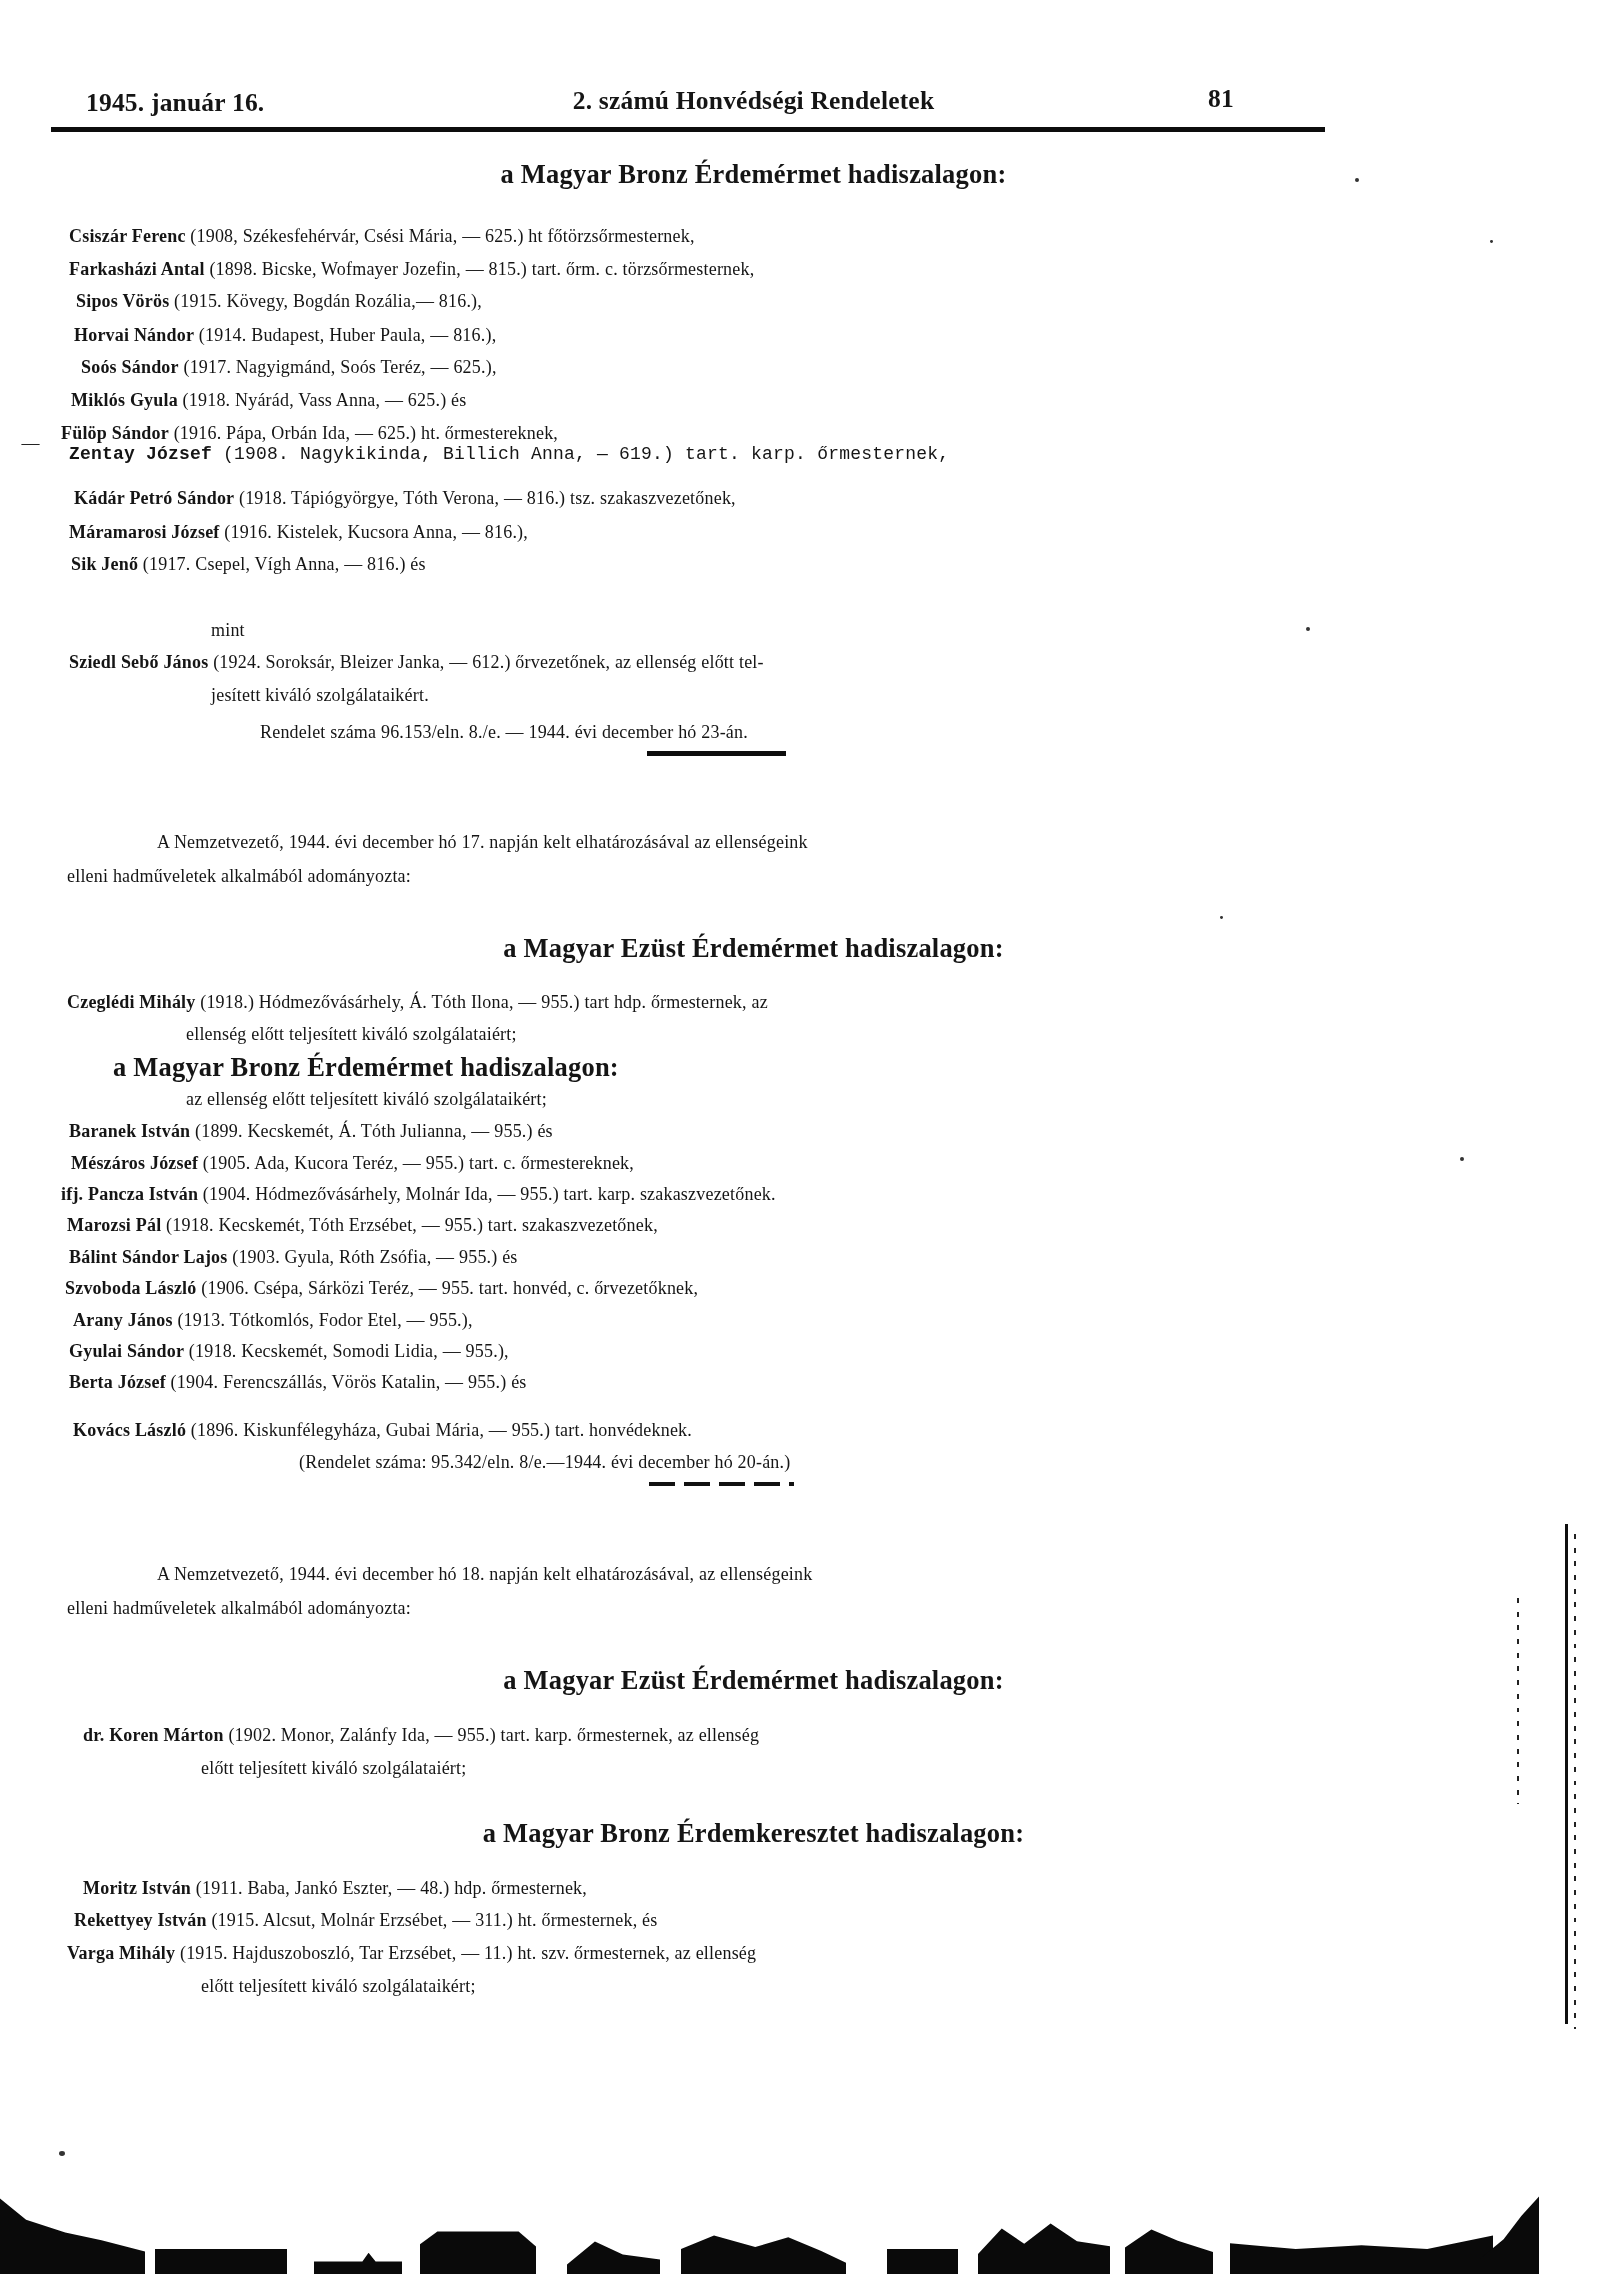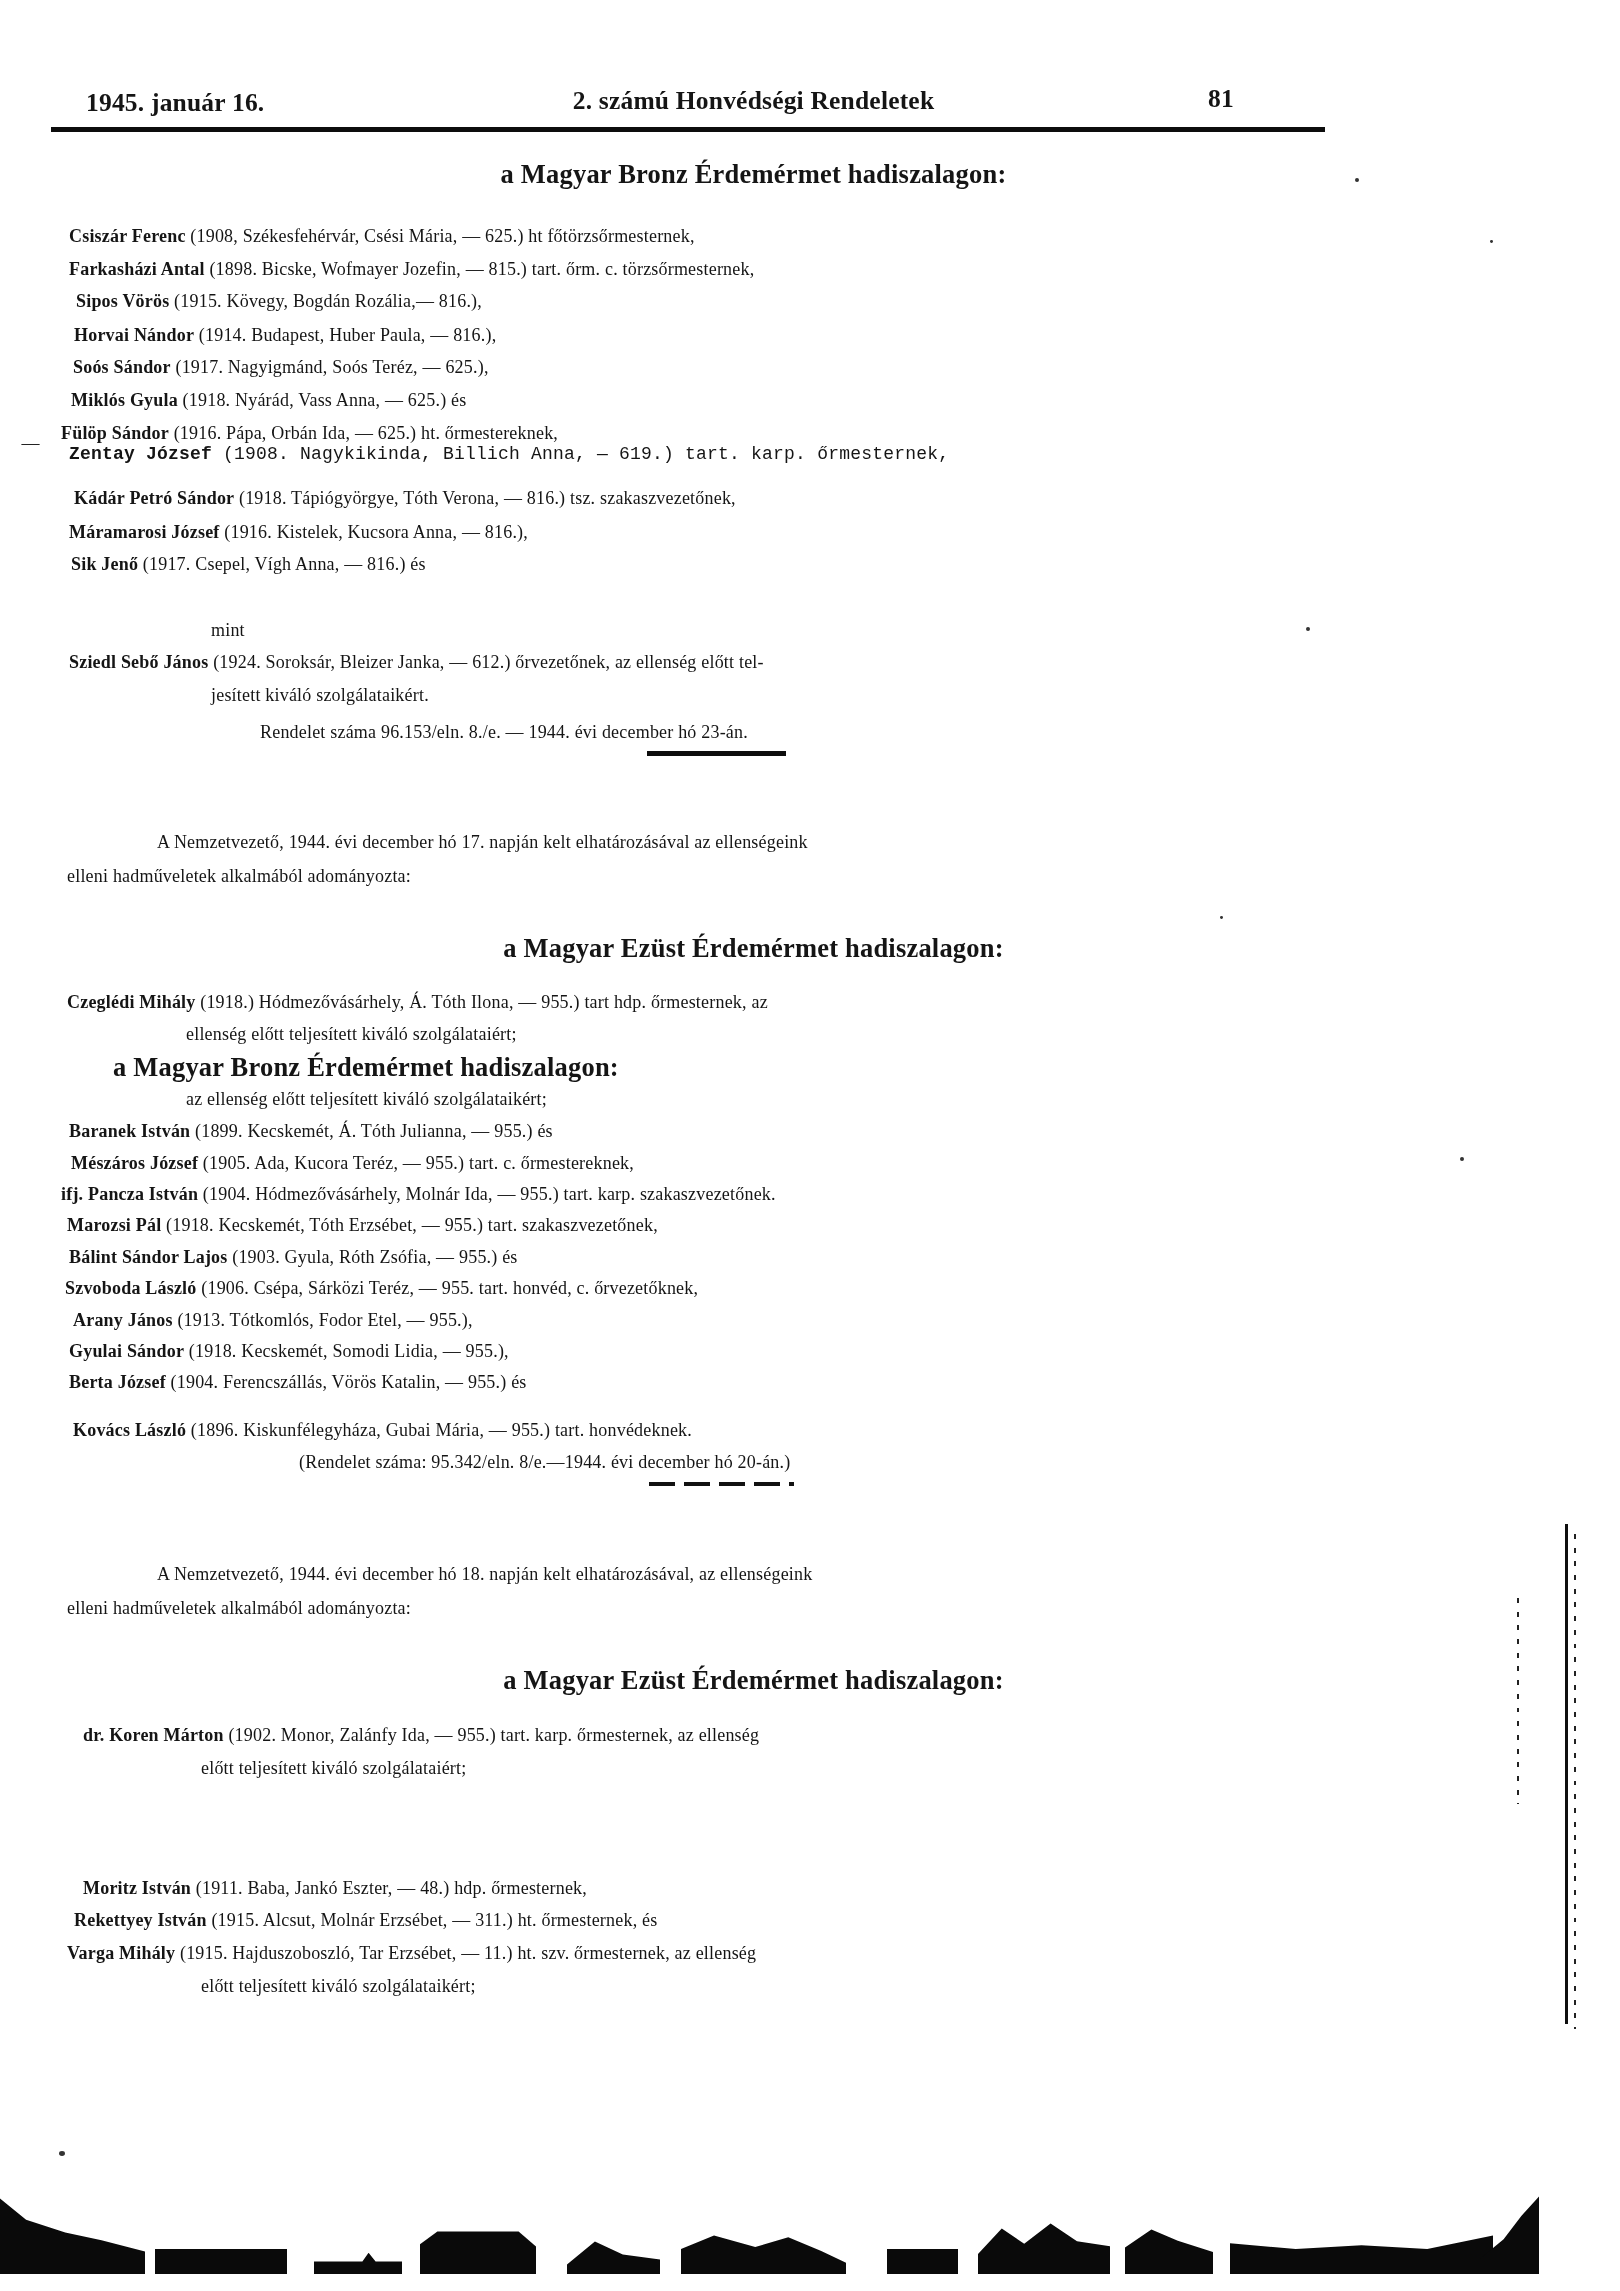--- a/index.html
+++ b/index.html
@@ -27,21 +27,21 @@
   <div class="ln hdr ctr" style="top:86px;">2. számú Honvédségi Rendeletek</div>
   <div class="ln hdr" style="top:84px;left:1208px;">81</div>
   <div class="rule" style="top:127px;left:51px;width:1274px;height:4.9px;"></div>
 
   <div class="ln hd ctr" style="top:160px;">a Magyar Bronz Érdemérmet hadiszalagon:</div>
 
   <div class="ln" style="top:222px;left:69px;"><span class="nm">Csiszár Ferenc</span><span> (1908, Székesfehérvár, Csési Mária, — 625.) ht főtörzsőrmesternek,</span></div>
   <div class="ln" style="top:255px;left:69px;"><span class="nm">Farkasházi Antal</span><span> (1898. Bicske, Wofmayer Jozefin, — 815.) tart. őrm. c. törzsőrmesternek,</span></div>
   <div class="ln" style="top:287px;left:76px;"><span class="nm">Sipos Vörös</span><span> (1915. Kövegy, Bogdán Rozália,— 816.),</span></div>
   <div class="ln" style="top:321px;left:74px;"><span class="nm">Horvai Nándor</span><span> (1914. Budapest, Huber Paula, — 816.),</span></div>
-  <div class="ln" style="top:353px;left:73px;"><span class="nm">Soós Sándor</span><span> (1917. Nagyigmánd, Soós Teréz, — 625.),</span></div>
+  <div class="ln" style="top:353px;left:81px;"><span class="nm">Soós Sándor</span><span> (1917. Nagyigmánd, Soós Teréz, — 625.),</span></div>
   <div class="ln" style="top:386px;left:71px;"><span class="nm">Miklós Gyula</span><span> (1918. Nyárád, Vass Anna, — 625.) és</span></div>
   <div class="ln" style="top:429px;left:21.6px;">—</div>
   <div class="ln" style="top:419px;left:61px;"><span class="nm">Fülöp Sándor</span><span> (1916. Pápa, Orbán Ida, — 625.) ht. őrmestereknek,</span></div>
   <div class="ln" style="top:440px;left:69px;font-family:Liberation Mono, monospace;"><span class="nm">Zentay József</span><span> (1908. Nagykikinda, Billich Anna, — 619.) tart. karp. őrmesternek,</span></div>
   <div class="ln" style="top:484px;left:74px;"><span class="nm">Kádár Petró Sándor</span><span> (1918. Tápiógyörgye, Tóth Verona, — 816.) tsz. szakaszvezetőnek,</span></div>
   <div class="ln" style="top:518px;left:69px;"><span class="nm">Máramarosi József</span><span> (1916. Kistelek, Kucsora Anna, — 816.),</span></div>
   <div class="ln" style="top:550px;left:71px;"><span class="nm">Sik Jenő</span><span> (1917. Csepel, Vígh Anna, — 816.) és</span></div>
   <div class="ln" style="top:616px;left:211px;">mint</div>
   <div class="ln" style="top:648px;left:69px;"><span class="nm">Sziedl Sebő János</span><span> (1924. Soroksár, Bleizer Janka, — 612.) őrvezetőnek, az ellenség előtt tel-</span></div>
   <div class="ln" style="top:681px;left:211px;">jesített kiváló szolgálataikért.</div>
@@ -75,20 +75,21 @@
   <div class="dashed" style="top:1482px;left:649px;width:145px;"></div>
 
   <div class="ln" style="top:1560px;left:157px;">A Nemzetvezető, 1944. évi december hó 18. napján kelt elhatározásával, az ellenségeink</div>
   <div class="ln" style="top:1594px;left:67px;">elleni hadműveletek alkalmából adományozta:</div>
 
   <div class="ln hd ctr" style="top:1666px;">a Magyar Ezüst Érdemérmet hadiszalagon:</div>
 
   <div class="ln" style="top:1721px;left:83px;"><span class="nm">dr. Koren Márton</span><span> (1902. Monor, Zalánfy Ida, — 955.) tart. karp. őrmesternek, az ellenség</span></div>
   <div class="ln" style="top:1754px;left:201px;">előtt teljesített kiváló szolgálataiért;</div>
 
+  <div class="ln hd ctr" style="top:1819px;">a Magyar Bronz Érdemkeresztet hadiszalagon:</div>
 
   <div class="ln" style="top:1874px;left:83px;"><span class="nm">Moritz István</span><span> (1911. Baba, Jankó Eszter, — 48.) hdp. őrmesternek,</span></div>
   <div class="ln" style="top:1906px;left:74px;"><span class="nm">Rekettyey István</span><span> (1915. Alcsut, Molnár Erzsébet, — 311.) ht. őrmesternek, és</span></div>
   <div class="ln" style="top:1939px;left:67px;"><span class="nm">Varga Mihály</span><span> (1915. Hajduszoboszló, Tar Erzsébet, — 11.) ht. szv. őrmesternek, az ellenség</span></div>
   <div class="ln" style="top:1972px;left:201px;">előtt teljesített kiváló szolgálataikért;</div>
 
   <div class="vline" style="left:1565px;top:1524px;width:2.9px;height:500px;"></div>
   <div class="vdots" style="left:1574px;top:1534px;width:2px;height:495px;"></div>
   <div class="vdots" style="left:1517px;top:1598px;width:2px;height:206px;"></div>
 

